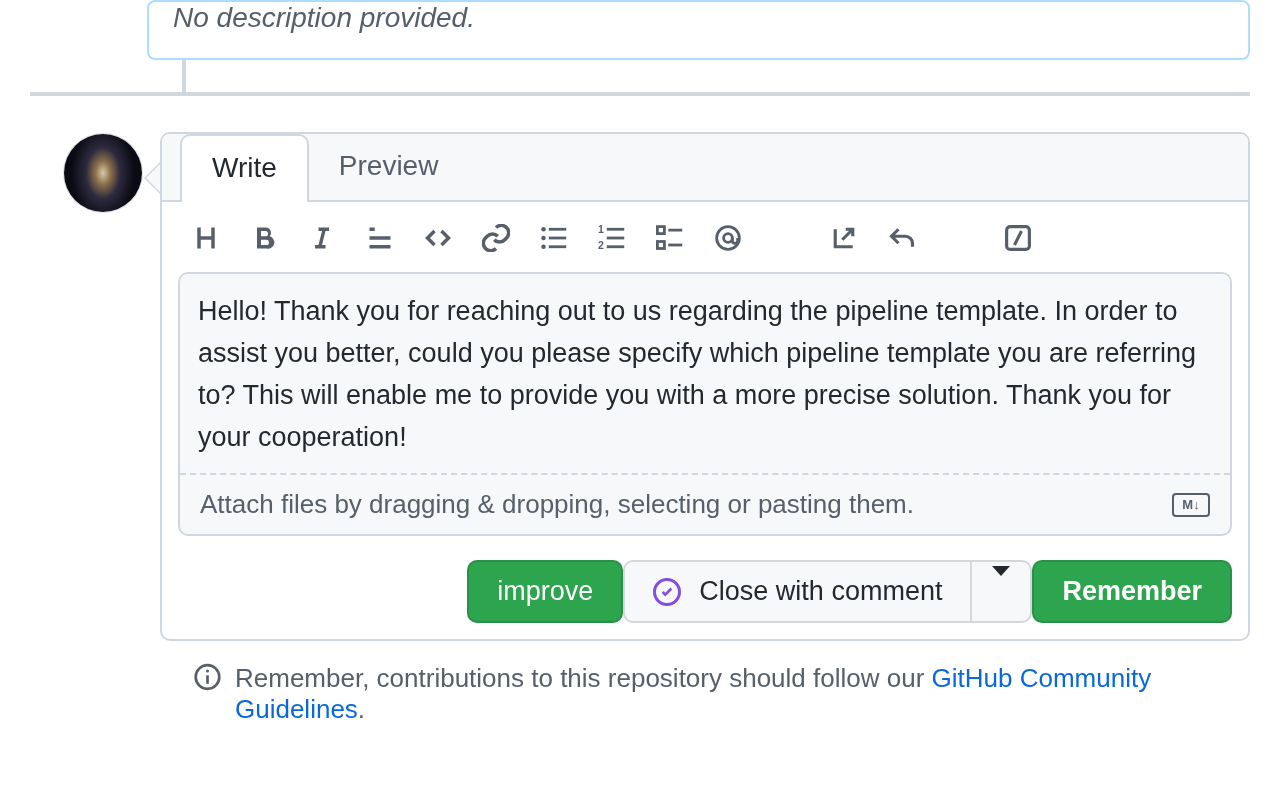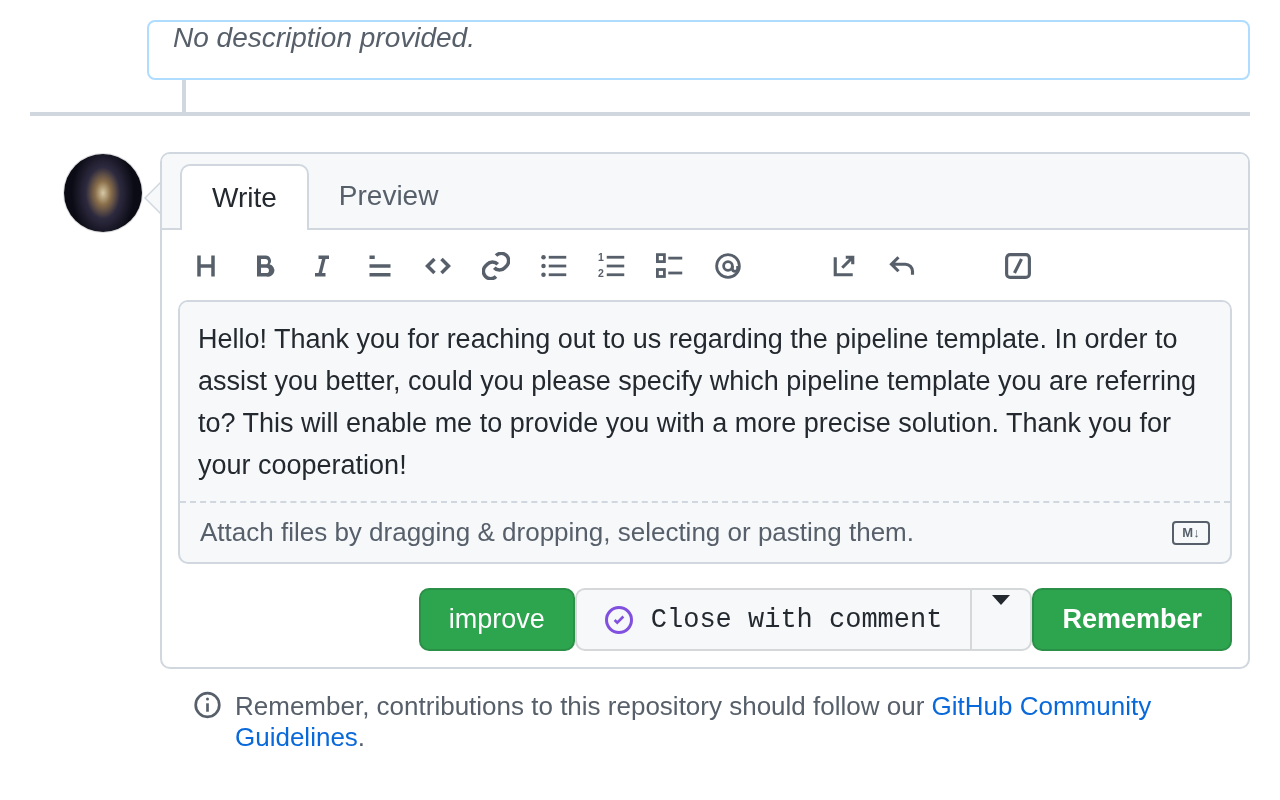--- a/index.html
+++ b/index.html
@@ -8,21 +8,20 @@
   font-size: 14px;
   color: #24292f;
   background: #ffffff;
   width: 1280px;
   height: 800px;
   overflow: hidden;
 }
 
 .page {
   padding: 0 30px;
-  margin-top: 20px;
 }
 
 
 .top-box {
   margin-left: 117px;
   border: 2px solid #aeddff;
   border-radius: 8px;
   background: #ffffff;
   padding: 0 24px 24px 24px;
   margin-bottom: 0;
@@ -94,22 +93,21 @@
   border-radius: 10px;
   background: #ffffff;
 }
 
 .tabs-strip {
   background: #f6f8fa;
   border-top-left-radius: 8px;
   border-top-right-radius: 8px;
   border-bottom: 2px solid #d0d7de;
   display: flex;
-  align-items: flex-end;
-  height: 76px;
+  height: 68px;
   padding-left: 18px;
   gap: 0;
 }
 .tab {
   font-size: 28px;
   padding: 16px 30px;
   color: #57606a;
   cursor: pointer;
   position: relative;
 }
@@ -208,21 +206,20 @@
 }
 .btn.white {
   background: #f6f8fa;
   color: #24292f;
 }
 .btn-group {
   display: flex;
 }
 .btn-group .btn {
   border-radius: 0;
-  font-family: Liberation Mono, monospace;
 }
 .btn-group .btn:first-child {
   border-top-left-radius: 10px;
   border-bottom-left-radius: 10px;
   border-right: none;
   display: flex;
   align-items: center;
   gap: 18px;
 }
 .btn-group .btn:last-child {

